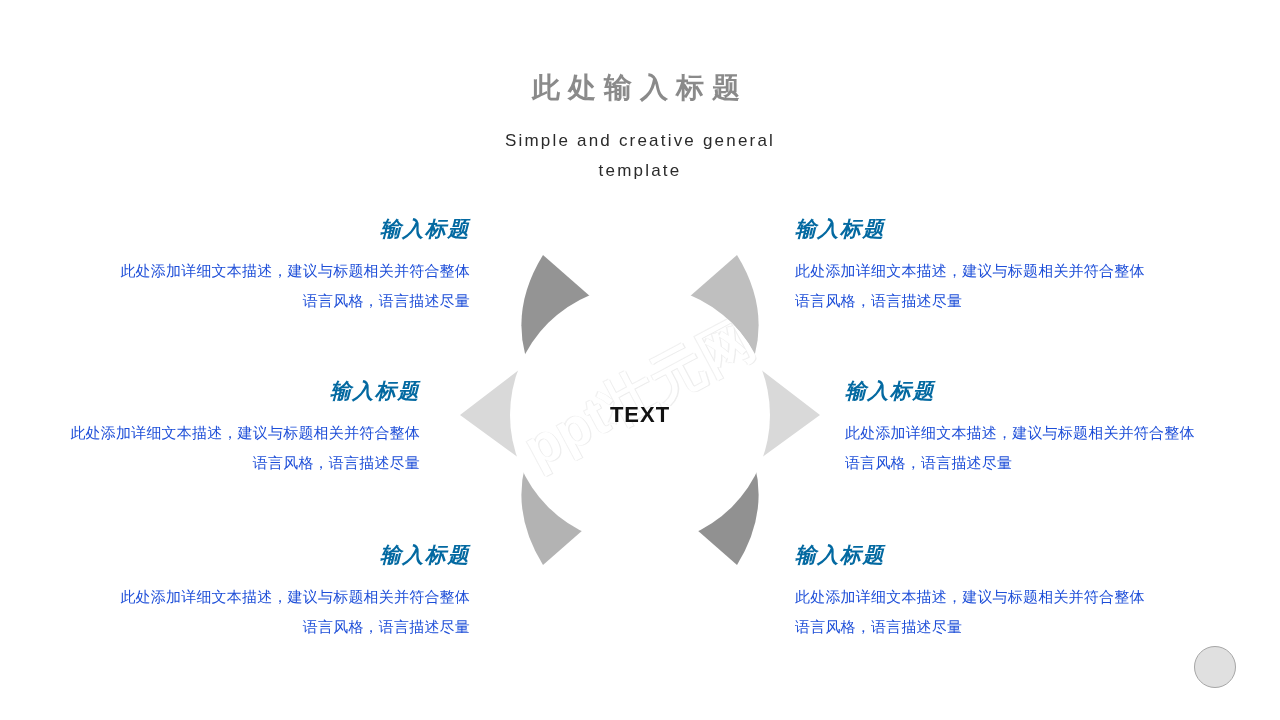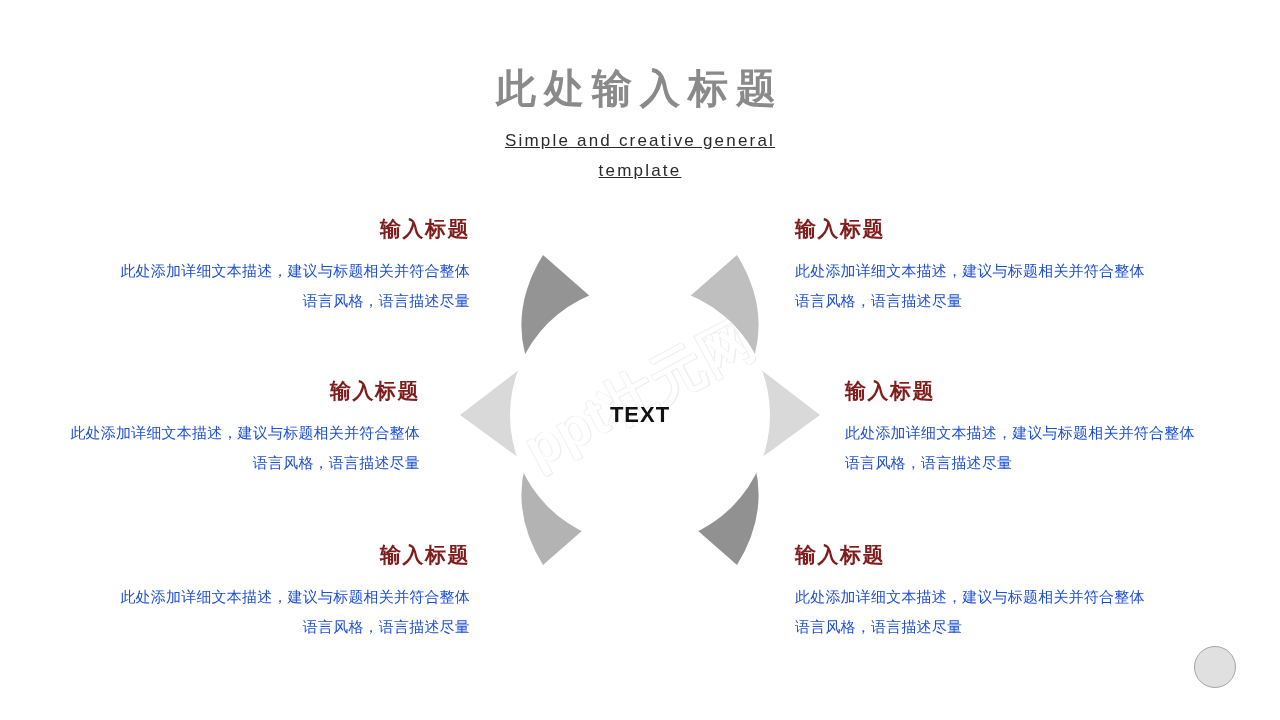--- a/index.html
+++ b/index.html
@@ -25,39 +25,38 @@
 
   
   .header {
     position: absolute;
     left: 340px;
     top: 62px;
     width: 600px;
     text-align: center;
   }
   .slide-title {
-    font-size: 40px;
+    font-size: 28px;
     font-weight: 700;
     color: #8a8a8a;
     letter-spacing: 8px;
     line-height: 52px;
     margin: 0;
     white-space: nowrap;
   }
   .slide-subtitle {
     margin: 12px 0 0 0;
     font-size: 17px;
     color: #2a2a2a;
     letter-spacing: 2.2px;
     line-height: 30px;
     font-weight: 400;
     max-width: 300px;
     margin-left: auto;
     margin-right: auto;
-    text-decoration: underline;
   }
 
   
   .flower {
     position: absolute;
     left: 455px;
     top: 245px;
     width: 370px;
     height: 330px;
   }
@@ -106,24 +105,25 @@
   
   .block {
     position: absolute;
     width: 360px;
   }
   .block.left  { text-align: right; }
   .block.right { text-align: left; }
   .block-title {
     font-size: 21px;
     font-weight: 700;
-    color: #7f1d1d;
+    color: #0369a1;
     letter-spacing: 1.5px;
     margin: 0 0 14px 0;
     line-height: 26px;
+    font-style: italic;
   }
   .block-body {
     font-size: 15px;
     color: #1d4ed8;
     line-height: 30px;
     margin: 0;
     letter-spacing: 0.2px;
   }
 
   

